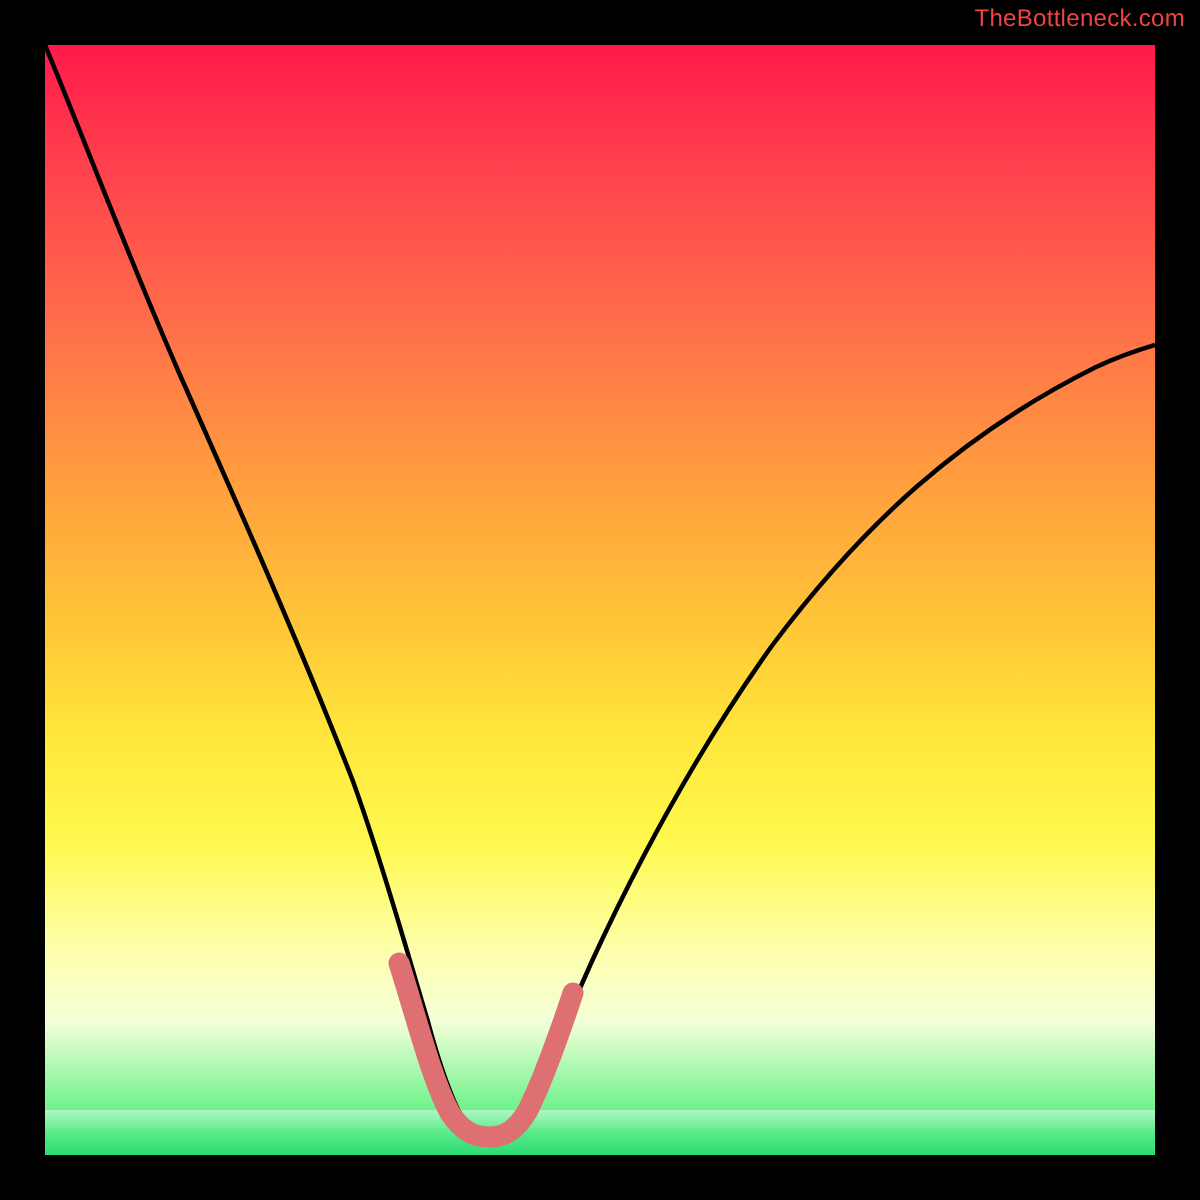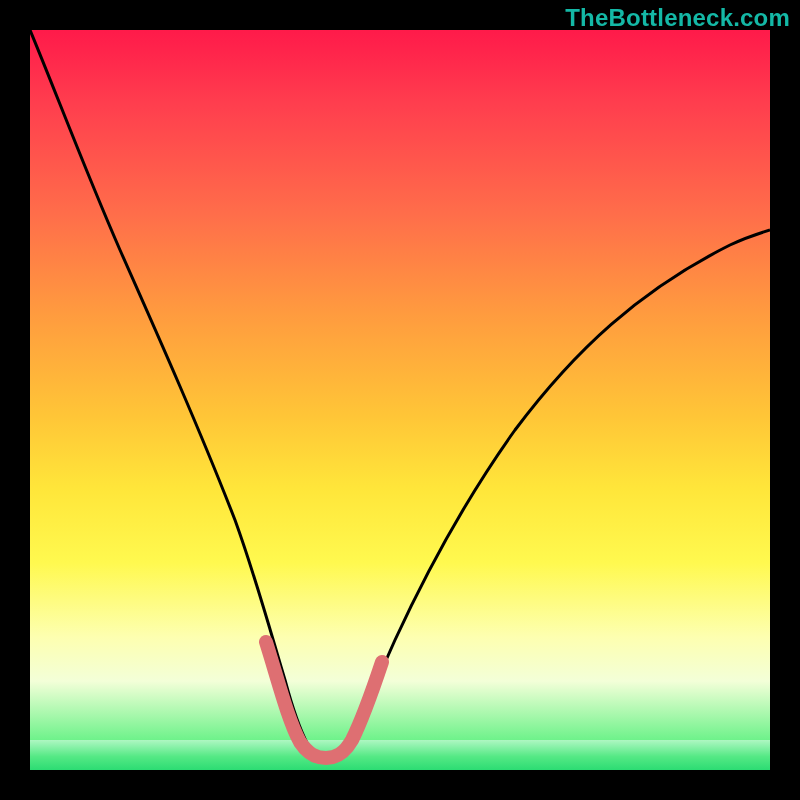--- a/index.html
+++ b/index.html
@@ -65,24 +65,24 @@
     position: absolute;
     left: 0;
     top: 0;
     width: 740px;
     height: 740px;
   }
   .watermark {
     position: absolute;
     top: 4px;
     right: 10px;
-    color: #14b8a6;
-    font-size: 24px;
+    color: #ef4444;
+    font-size: 16px;
     letter-spacing: 0.2px;
-    font-weight: 700;
+    font-weight: 400;
   }
 </style>
 </head>
 <body>
 
 <div class="frame">
   <div class="watermark">TheBottleneck.com</div>
 
   <div class="plot">
     <div class="gradient"></div>

